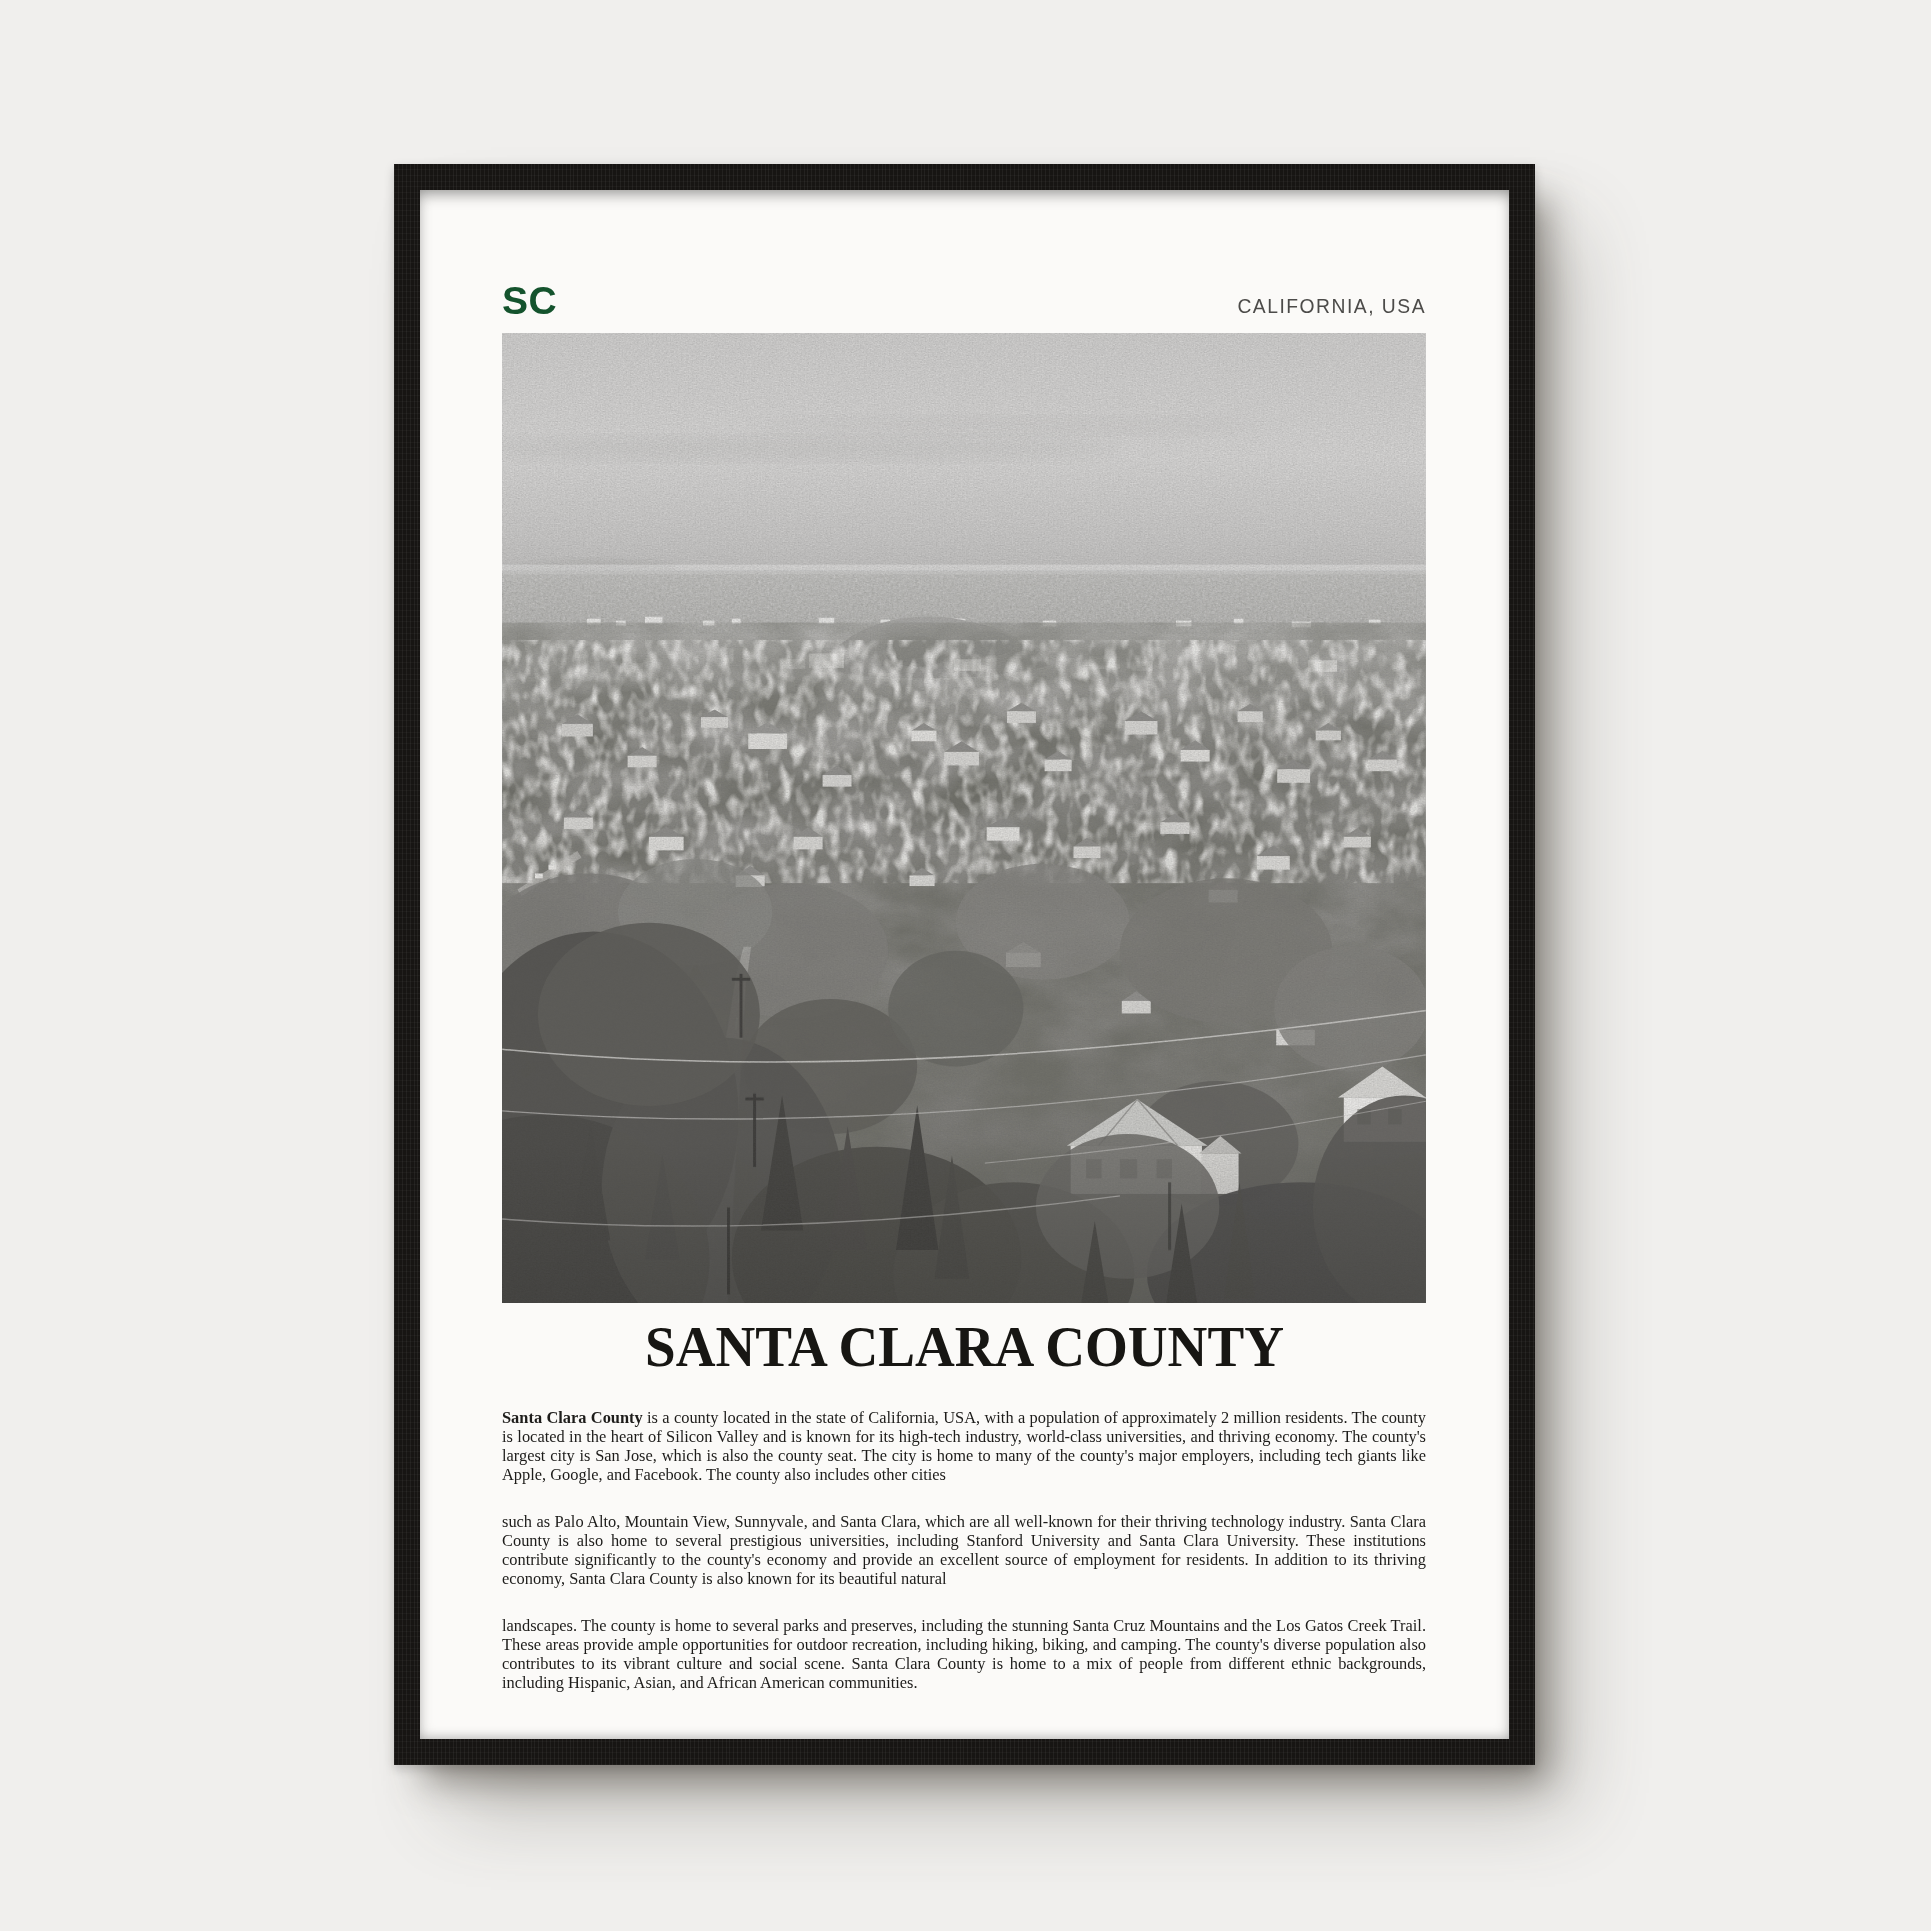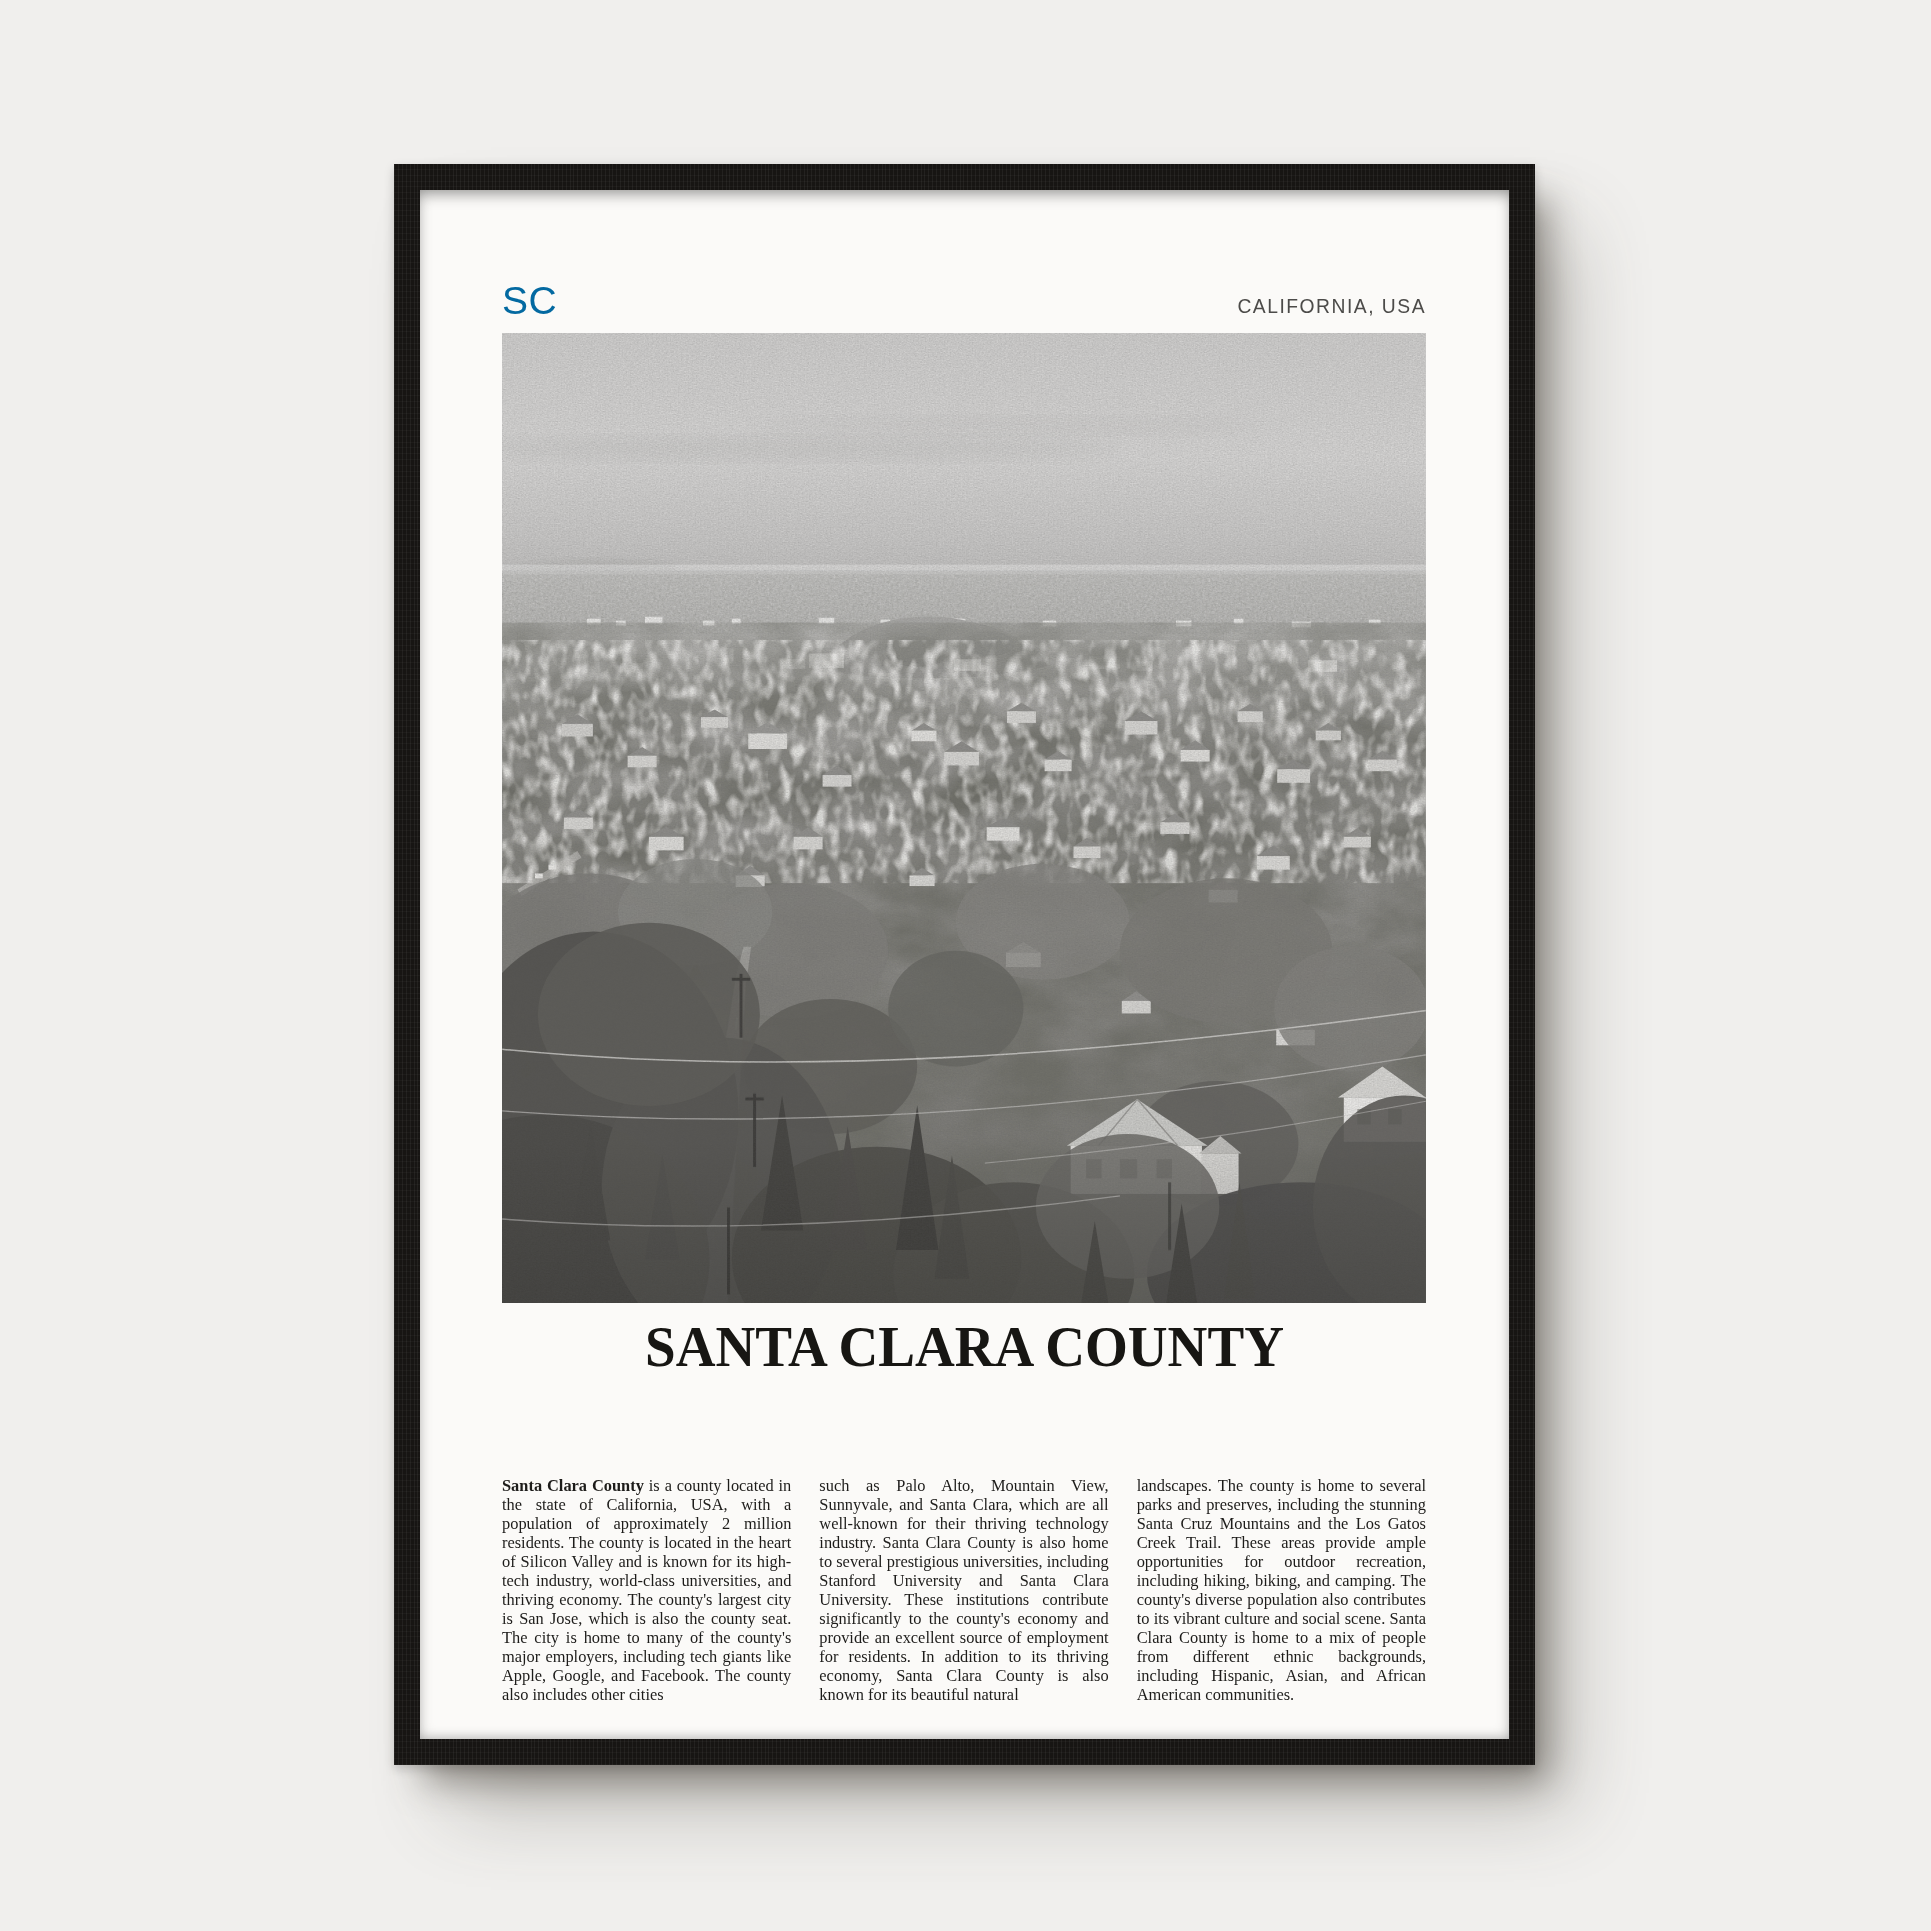--- a/index.html
+++ b/index.html
@@ -24,43 +24,43 @@
     box-shadow:
       inset 0 0 13.5px rgba(0,0,0,0.20),
       inset 0 11.6px 15.4px -7.7px rgba(0,0,0,0.30),
       inset 0 -7.7px 11.6px -7.7px rgba(0,0,0,0.16);
   }
   .poster-header {
     position:absolute; left:82px; width:924px; top:91px;
     display:flex; justify-content:space-between; align-items:flex-end;
   }
   .monogram {
-    font-weight:normal; font-size:39px; line-height:1; letter-spacing:0.5px;
-    color:#0369a1;
+    font-weight:bold; font-size:39px; line-height:1; letter-spacing:0.5px;
+    color:#14532d;
   }
   .region {
     font-size:19.3px; line-height:1; letter-spacing:1.5px; color:#4c4b49;
     padding-bottom:3.9px;
     margin-left:20px;
   }
   .photo {
     position:absolute; left:82px; top:143px; width:924px; height:970px;
     background:#cfcecd; overflow:hidden;
   }
   .photo svg { display:block; width:100%; height:100%; }
   .title {
     position:absolute; left:0; right:0; top:1128px; margin:0;
     text-align:center;
     font-family:"Liberation Serif", serif; font-weight:bold;
     font-size:58px; line-height:1; color:#171613;
     transform:scaleX(0.95);
   }
   .columns {
-    position:absolute; left:82px; top:1286px; width:924px;
-    display:flex; gap:28px;
+    position:absolute; left:82px; top:1218px; width:924px;
+    display:flex; gap:28px;flex-direction:column;
   }
   .col {
     margin:0; flex:1 1 0;
     font-family:"Liberation Serif", serif;
     font-size:16.4px; line-height:19px; color:#1d1c1a;
     text-align:justify; hyphens:auto; -webkit-hyphens:auto;
   }
   .col .lead { font-weight:bold; }
 </style>
 </head>

